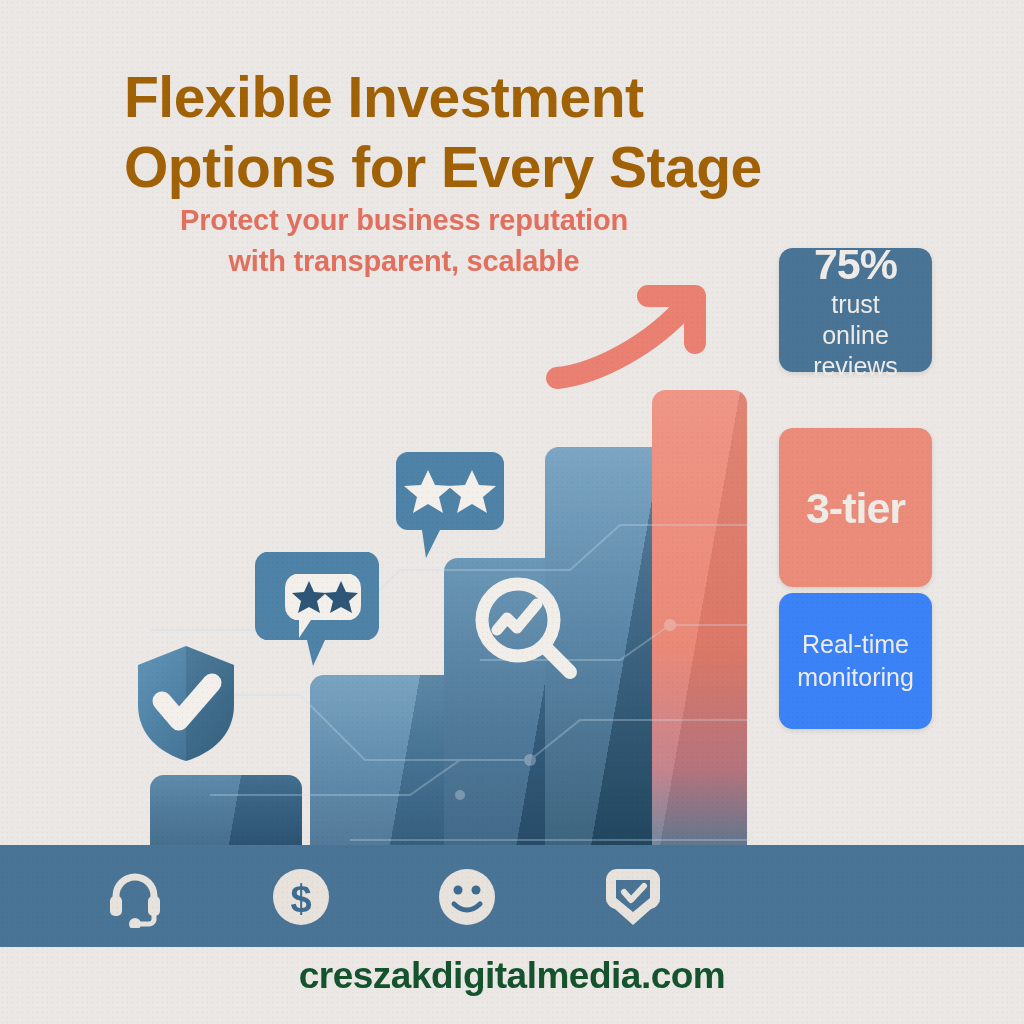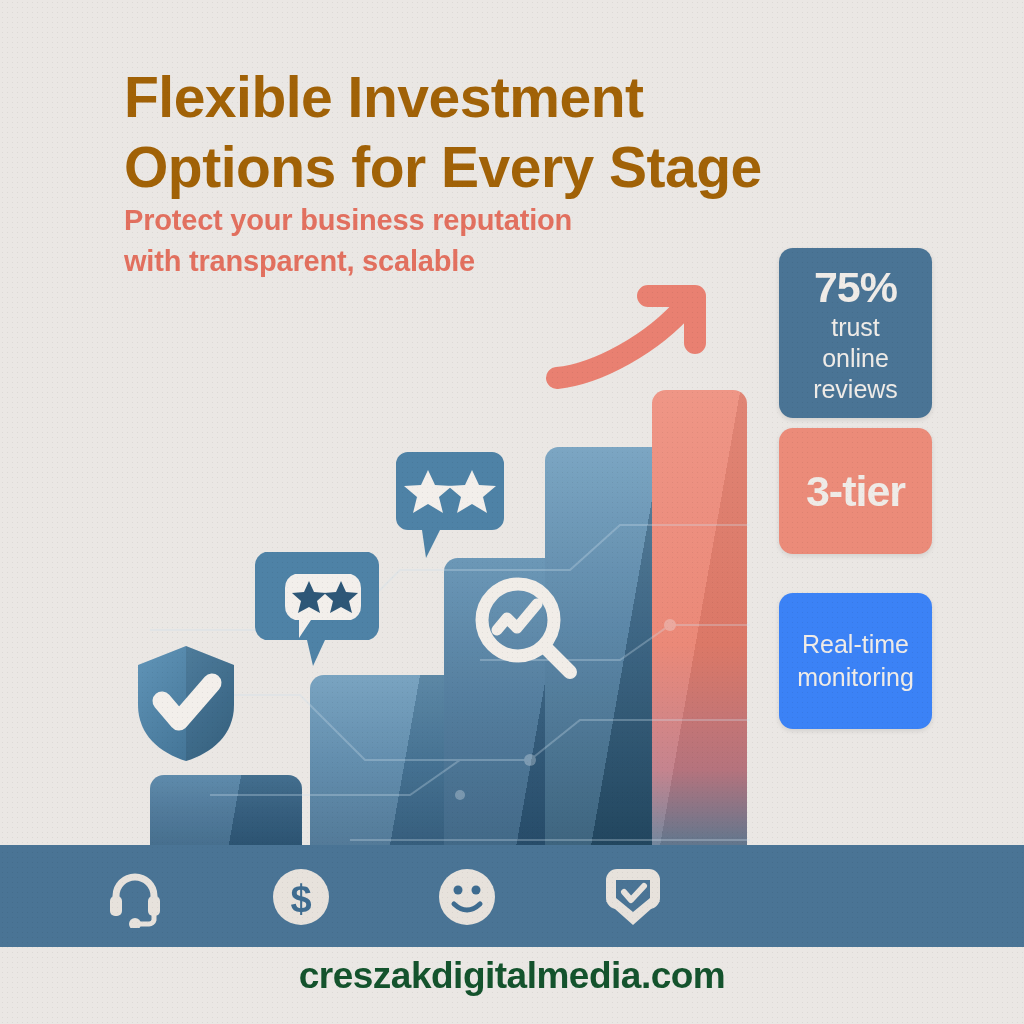--- a/index.html
+++ b/index.html
@@ -16,21 +16,21 @@
     position:absolute;left:124px;top:62px;width:640px;
     font-size:57px;line-height:70px;font-weight:700;
     color:#a16207;letter-spacing:-0.5px;
   }
   .headline .l2{display:block;}
   .subhead{
     position:absolute;left:124px;top:200px;width:560px;
     font-size:29px;line-height:41px;font-weight:700;
     color:#E2705F;letter-spacing:-0.2px;
   }
-  .subhead span{display:block;}
+  .subhead span{display:block;text-align:center;}
 
   
   .bar{position:absolute;border-radius:14px 14px 0 0;}
   #bar1{left:150px;top:775px;width:152px;height:78px;
         background:linear-gradient(180deg,#4D7EA2 0%,#3E6C90 45%,#2F5C7E 100%);}
   #bar2{left:310px;top:675px;width:152px;height:178px;
         background:linear-gradient(180deg,#6797B8 0%,#4D7EA2 50%,#3A6688 100%);}
   #bar3{left:444px;top:558px;width:160px;height:295px;
         background:linear-gradient(180deg,#5B8CAF 0%,#3E6C90 55%,#2C5779 100%);}
   #bar4{left:545px;top:447px;width:152px;height:406px;
@@ -58,22 +58,22 @@
   .glass{position:absolute;left:470px;top:572px;width:112px;height:112px;}
 
   
   .card{
     position:absolute;left:779px;width:153px;
     border-radius:14px;
     display:flex;flex-direction:column;align-items:center;justify-content:center;
     text-align:center;color:#EFEBE7;
     box-shadow:0 2px 5px rgba(0,0,0,.10);
   }
-  #card1{top:248px;height:170px;background:#4A7495;}
-  #card2{top:428px;height:126px;background:#EB8B79;justify-content:center;}
+  #card1{top:248px;height:124px;background:#4A7495;}
+  #card2{top:428px;height:159px;background:#EB8B79;justify-content:center;}
   #card3{top:593px;height:136px;background:#3b82f6;}
   .card .big{font-size:43px;font-weight:700;line-height:50px;letter-spacing:-1px;}
   .card .sub{font-size:25px;font-weight:400;line-height:31px;}
   .card .sub span{display:block;}
   #card3 .sub{font-size:25px;line-height:33px;}
 
   
   .footerbar{position:absolute;left:0;top:845px;width:1024px;height:102px;background:#4A7495;}
   .icons{position:absolute;left:0;top:862px;width:768px;height:70px;
          display:flex;align-items:center;justify-content:space-evenly;}

